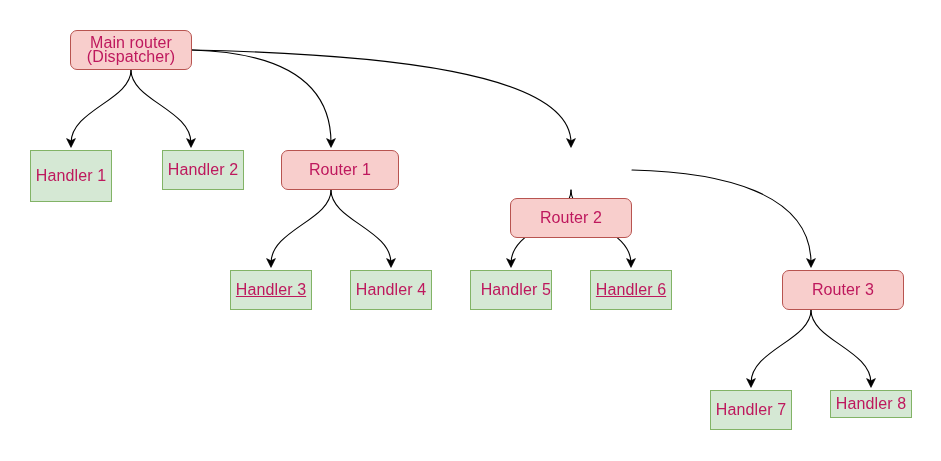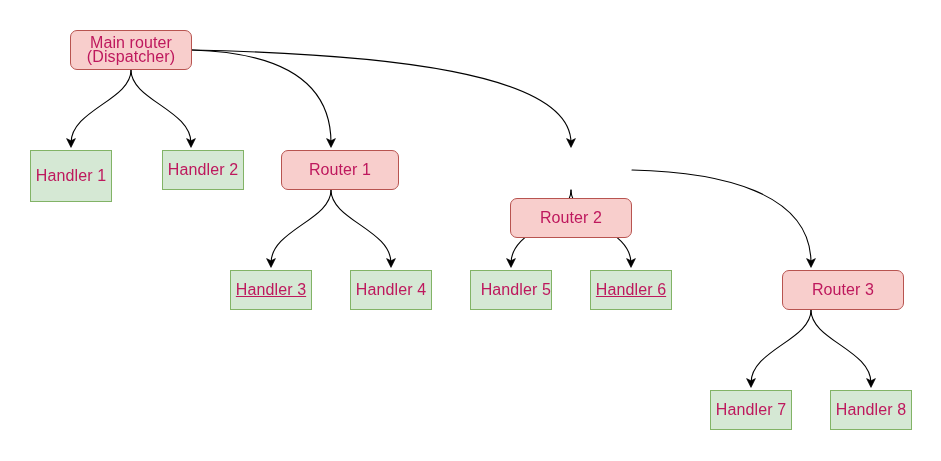--- a/index.html
+++ b/index.html
@@ -87,16 +87,16 @@
       <div class="node handler" style="left: 30px; top: 150px; width: 82px; height: 52px;"><span class="node-label">Handler 1</span></div>
       <div class="node handler" style="left: 162px; top: 150px; width: 82px; height: 40px;"><span class="node-label">Handler 2</span></div>
       <div class="node router" style="left: 272px; top: 150px; width: 118px; height: 40px; margin-left: 9px;"><span class="node-label">Router 1</span></div>
       <div class="node router" style="left: 510px; top: 150px; width: 122px; height: 40px; margin-top: 48px;"><span class="node-label">Router 2</span></div>
       <div class="node handler" style="left: 230px; top: 270px; width: 82px; height: 40px; text-decoration: underline;"><span class="node-label">Handler 3</span></div>
       <div class="node handler" style="left: 350px; top: 270px; width: 82px; height: 40px;"><span class="node-label">Handler 4</span></div>
       <div class="node handler" style="left: 470px; top: 270px; width: 82px; height: 40px; justify-content: flex-end;"><span class="node-label">Handler 5</span></div>
       <div class="node handler" style="left: 590px; top: 270px; width: 82px; height: 40px; text-decoration: underline;"><span class="node-label">Handler 6</span></div>
       <div class="node router" style="left: 782px; top: 270px; width: 122px; height: 40px;"><span class="node-label">Router 3</span></div>
       <div class="node handler" style="left: 710px; top: 390px; width: 82px; height: 40px; text-align: center;"><span class="node-label">Handler 7</span></div>
-      <div class="node handler" style="left: 830px; top: 390px; width: 82px; height: 40px;"><span class="node-label">Handler 8</span></div>
+      <div class="node handler" style="left: 830px; top: 390px; width: 82px; height: 28px;"><span class="node-label">Handler 8</span></div>
     </div>
 
 </div>
 
 </body></html>

